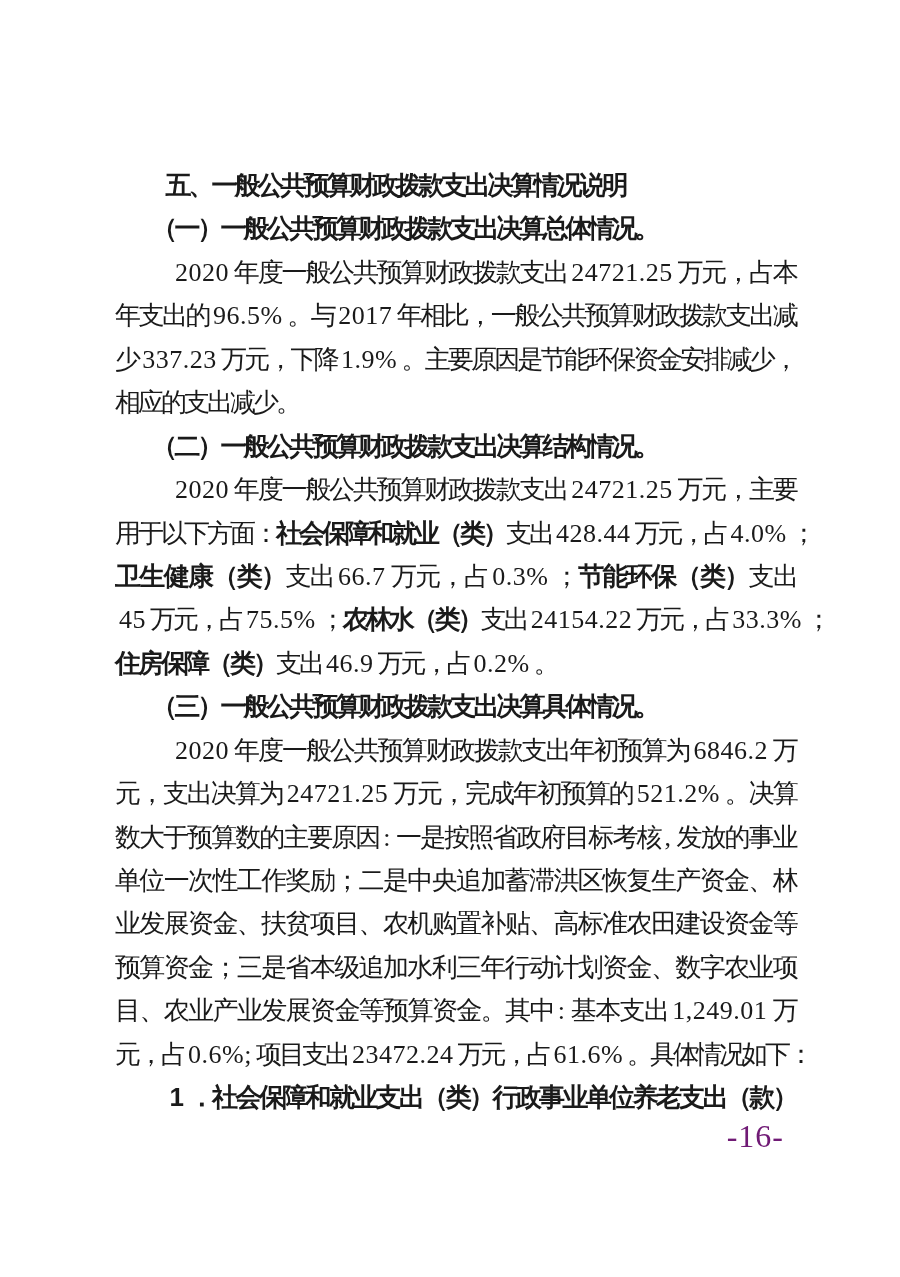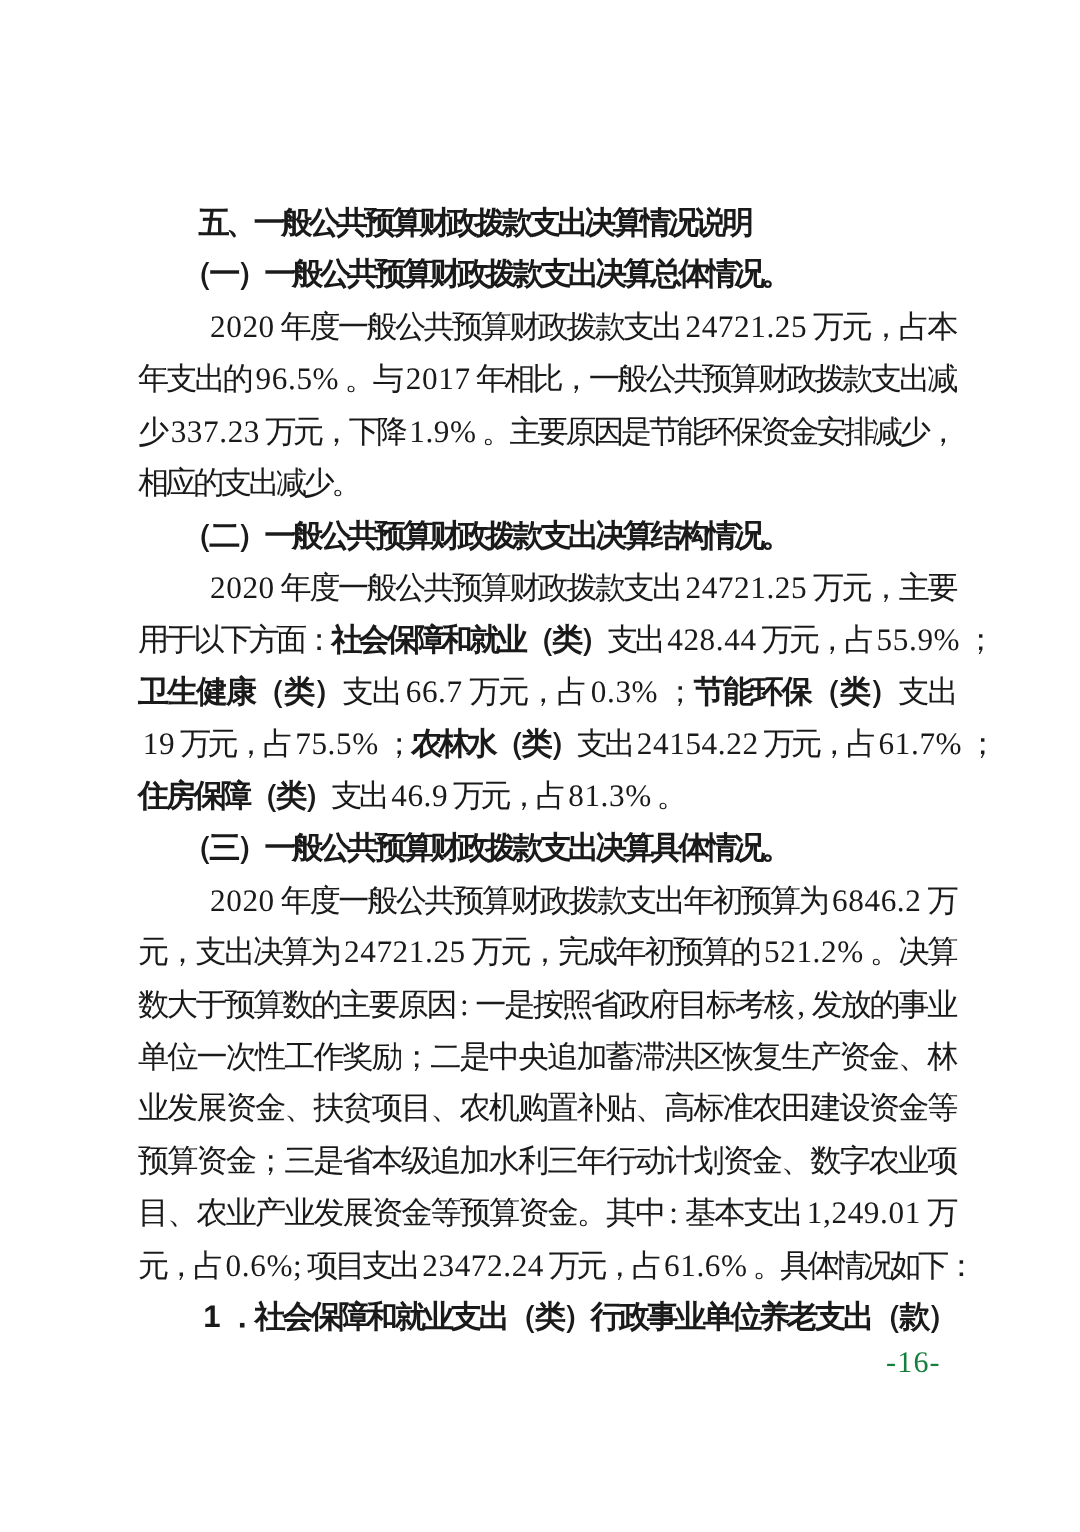--- a/index.html
+++ b/index.html
@@ -42,23 +42,23 @@
     letter-spacing: 0.5px;
   }
   .b {
     font-weight: 700;
     font-family: "Liberation Sans", "DejaVu Sans", sans-serif;
   }
   .pageno {
     position: absolute;
     top: 1120px;
     right: 116px;
-    font-size: 25px;
+    font-size: 32px;
     line-height: 32px;
-    color: #15803d;
+    color: #701a75;
     letter-spacing: 1px;
     font-family: "Liberation Serif", "DejaVu Serif", serif;
   }
 </style>
 </head>
 <body>
 
 <div class="page">
   <div class="doc">
       <div class="line" style="padding-left: 50.4px;">
@@ -259,21 +259,21 @@
         <span class="cell b">（</span>
         <span class="cell b">类</span>
         <span class="cell b">）</span>
         <span class="cell">支</span>
         <span class="cell">出</span>
         <span class="ascii">428.44</span>
         <span class="cell">万</span>
         <span class="cell">元</span>
         <span class="cell">，</span>
         <span class="cell">占</span>
-        <span class="ascii">55.9%</span>
+        <span class="ascii">4.0%</span>
         <span class="cell">；</span>
       </div>
       <div class="line just">
         <span class="cell b">卫</span>
         <span class="cell b">生</span>
         <span class="cell b">健</span>
         <span class="cell b">康</span>
         <span class="cell b">（</span>
         <span class="cell b">类</span>
         <span class="cell b">）</span>
@@ -290,59 +290,59 @@
         <span class="cell b">能</span>
         <span class="cell b">环</span>
         <span class="cell b">保</span>
         <span class="cell b">（</span>
         <span class="cell b">类</span>
         <span class="cell b">）</span>
         <span class="cell">支</span>
         <span class="cell">出</span>
       </div>
       <div class="line just">
-        <span class="ascii">19</span>
+        <span class="ascii">45</span>
         <span class="cell">万</span>
         <span class="cell">元</span>
         <span class="cell">，</span>
         <span class="cell">占</span>
         <span class="ascii">75.5%</span>
         <span class="cell">；</span>
         <span class="cell b">农</span>
         <span class="cell b">林</span>
         <span class="cell b">水</span>
         <span class="cell b">（</span>
         <span class="cell b">类</span>
         <span class="cell b">）</span>
         <span class="cell">支</span>
         <span class="cell">出</span>
         <span class="ascii">24154.22</span>
         <span class="cell">万</span>
         <span class="cell">元</span>
         <span class="cell">，</span>
         <span class="cell">占</span>
-        <span class="ascii">61.7%</span>
+        <span class="ascii">33.3%</span>
         <span class="cell">；</span>
       </div>
       <div class="line">
         <span class="cell b">住</span>
         <span class="cell b">房</span>
         <span class="cell b">保</span>
         <span class="cell b">障</span>
         <span class="cell b">（</span>
         <span class="cell b">类</span>
         <span class="cell b">）</span>
         <span class="cell">支</span>
         <span class="cell">出</span>
         <span class="ascii">46.9</span>
         <span class="cell">万</span>
         <span class="cell">元</span>
         <span class="cell">，</span>
         <span class="cell">占</span>
-        <span class="ascii">81.3%</span>
+        <span class="ascii">0.2%</span>
         <span class="cell">。</span>
       </div>
       <div class="line" style="padding-left: 36.4px;">
         <span class="cell b">（</span>
         <span class="cell b">三</span>
         <span class="cell b">）</span>
         <span class="cell b">一</span>
         <span class="cell b">般</span>
         <span class="cell b">公</span>
         <span class="cell b">共</span>

